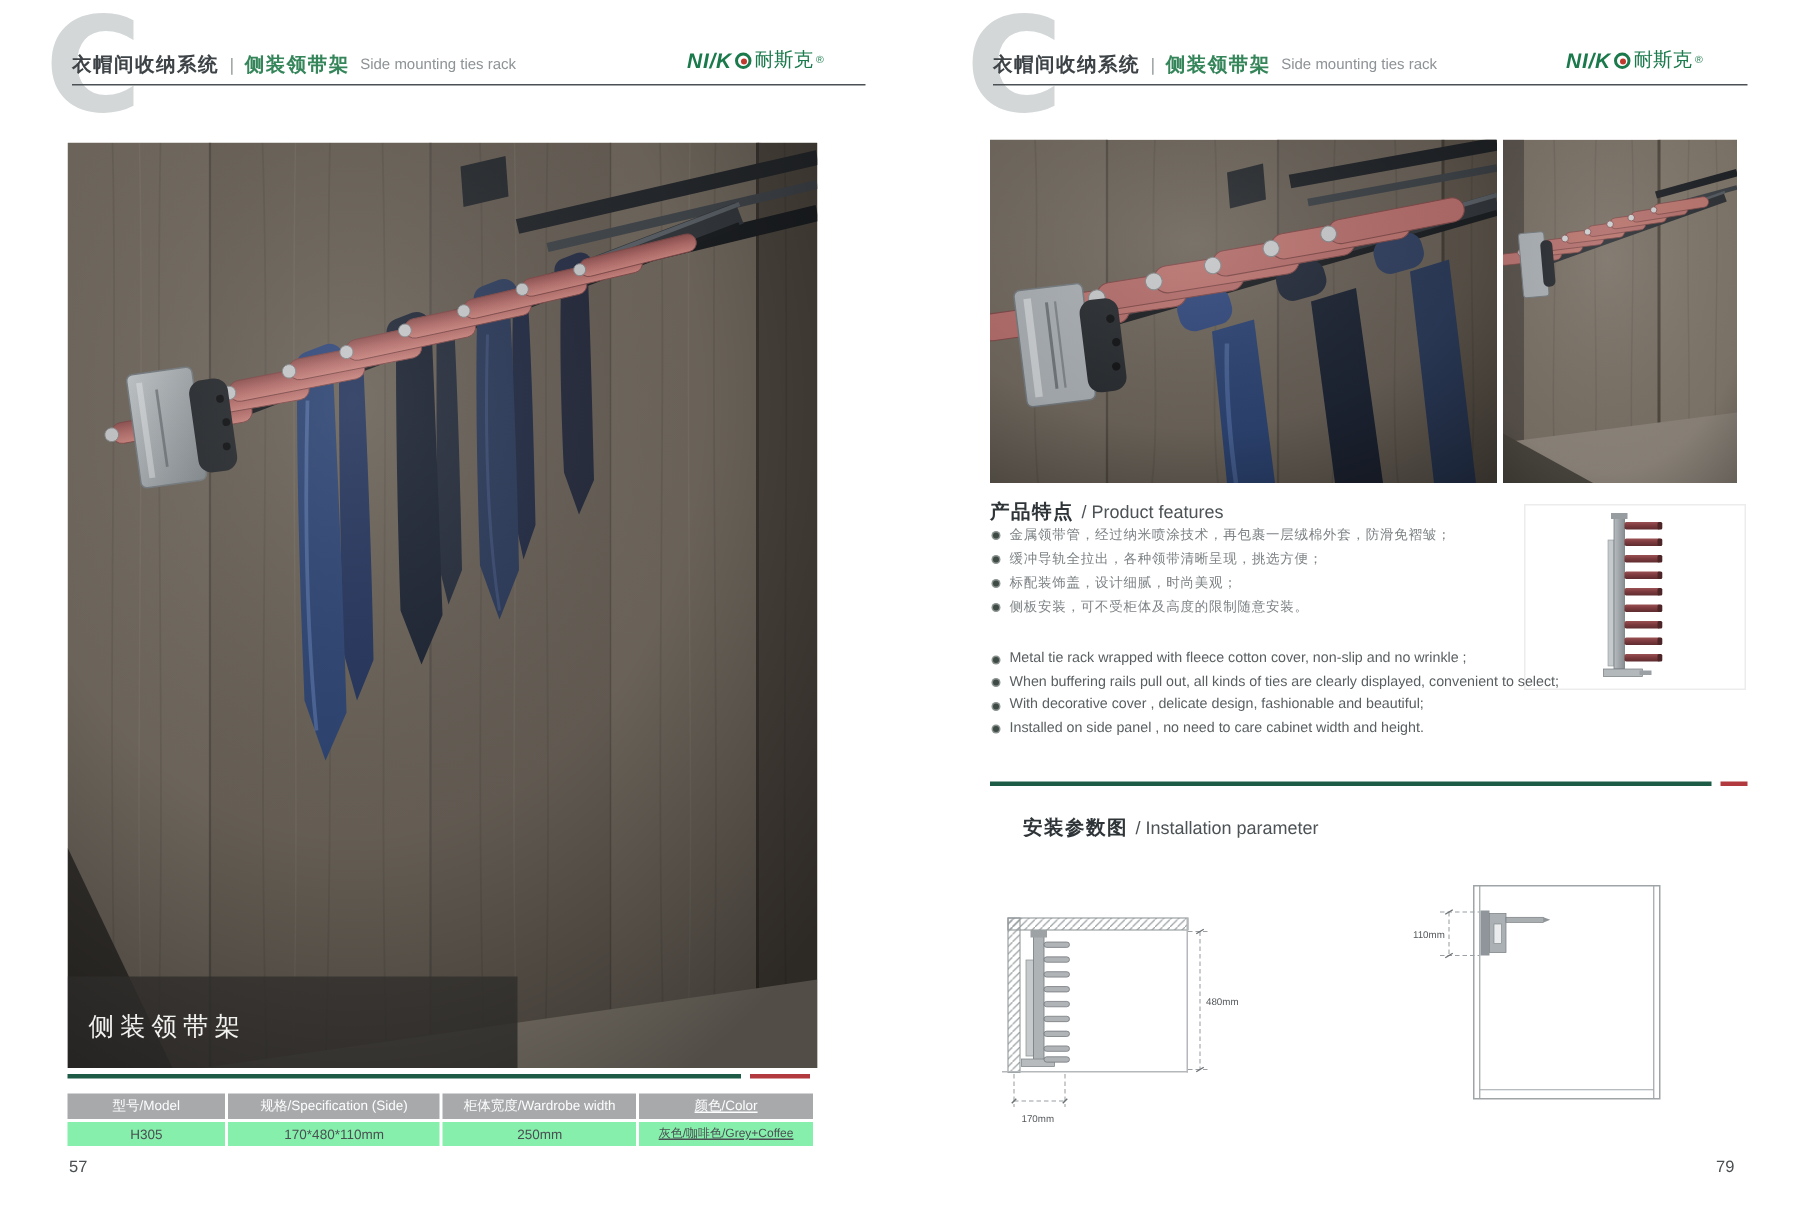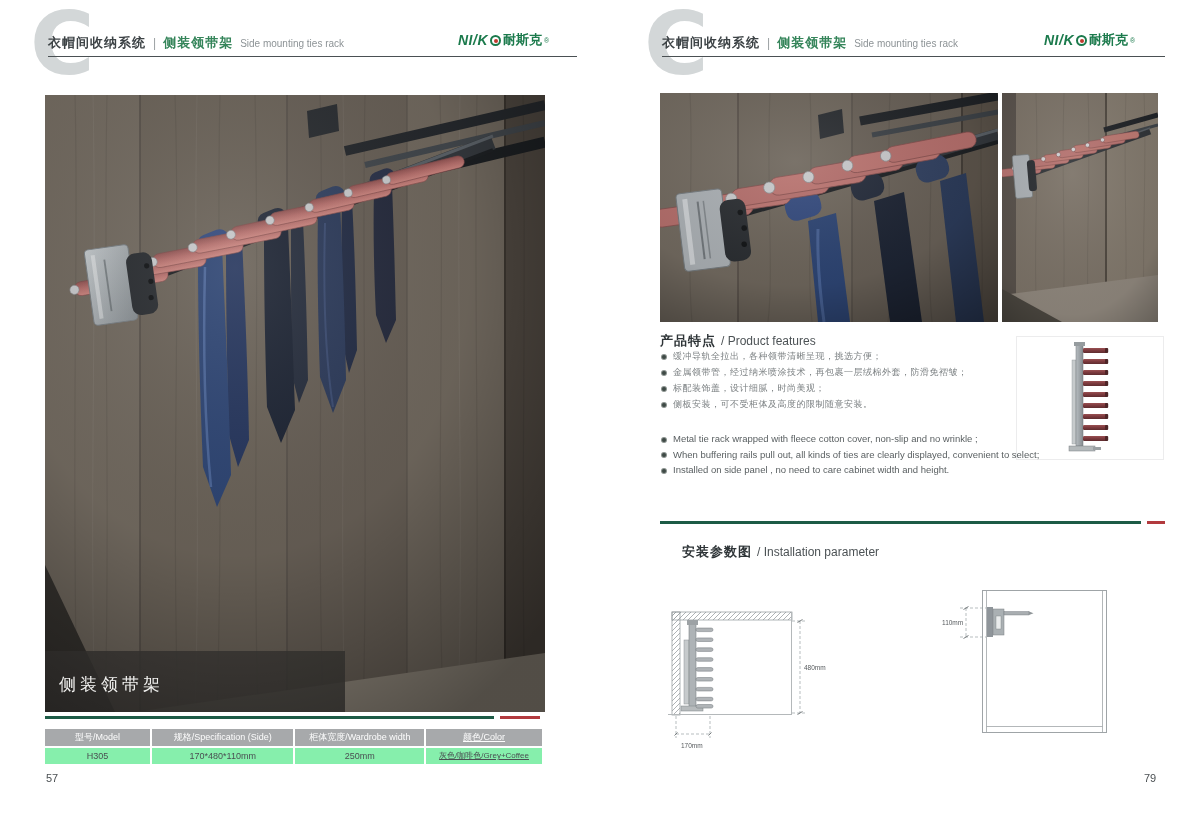--- a/index.html
+++ b/index.html
@@ -13,21 +13,21 @@
   .hdr-sys { font-size:13px; font-weight:bold; color:#3d4346; letter-spacing:1px; }
   .hdr-sep { font-size:12px; color:#9aa0a2; }
   .hdr-cn  { font-size:13px; font-weight:bold; color:#35855a; letter-spacing:1px; }
   .hdr-en  { font-size:10px; color:#8d9396; }
   .hdr-line { height:1px; background:#4a5053; }
 
   .logo { display:flex; align-items:center; gap:2px; white-space:nowrap; }
   .logo-en { font-size:14px; font-weight:bold; color:#1b7a4c; letter-spacing:.5px; font-style:italic; }
   .logo-o { display:inline-block; width:11px; height:11px; border:2.5px solid #1b7a4c; border-radius:50%; position:relative; }
   .logo-o i { position:absolute; left:2px; top:2px; width:4px; height:4px; background:#c0392e; border-radius:50%; }
-  .logo-cn { font-size:13px; font-weight:bold; color:#1b7a4c; }
+  .logo-cn { font-size:13px; font-weight:normal; color:#1b7a4c; }
   .logo-reg { font-size:7px; color:#1b7a4c; vertical-align:top; }
 
   
   .photo { overflow:hidden; }
   .photo svg { display:block; }
   .photo-caption { position:absolute; left:14px; top:578px; color:#f2f2f0; font-size:17px; letter-spacing:4px; }
 
   
   .div-green { height:3px; background:#1d5b46; }
   .div-red   { height:3px; background:#b23a3e; }
@@ -410,22 +410,22 @@
     <rect width="156" height="229" fill="url(#vigB)"></rect>
   </svg>
 </div>
 
 <div class="abs sec-title" style="left:660px; top:332px;">
   <span class="sec-cn">产品特点</span>
   <span class="sec-en">/ Product features</span>
 </div>
 
 <ul class="abs feat feat-cn" style="left:660px; top:350px;">
+  <li>金属领带管，经过纳米喷涂技术，再包裹一层绒棉外套，防滑免褶皱；</li>
   <li>缓冲导轨全拉出，各种领带清晰呈现，挑选方便；</li>
-  <li>金属领带管，经过纳米喷涂技术，再包裹一层绒棉外套，防滑免褶皱；</li>
   <li>标配装饰盖，设计细腻，时尚美观；</li>
   <li>侧板安装，可不受柜体及高度的限制随意安装。</li>
 </ul>
 
 <div class="abs illus-box" style="left:1016px; top:336px; width:148px; height:124px;">
   <svg width="52" height="112" viewBox="0 0 52 112" style="position:absolute; left:46px; top:5px;">
     <defs>
       <linearGradient id="railG" x1="0" y1="0" x2="1" y2="0">
         <stop offset="0" stop-color="#b6bcc0"></stop>
           <stop offset="1" stop-color="#878d91"></stop>
@@ -460,20 +460,21 @@
         <rect x="42" y="83" width="3.2" height="5" rx="1" fill="#4e2527"></rect>
       <rect x="20" y="94" width="24" height="5" rx="1.2" fill="url(#rbarG)"></rect>
         <rect x="42" y="94" width="3.2" height="5" rx="1" fill="#4e2527"></rect>
     </g>
   </svg>
 </div>
 
 <ul class="abs feat feat-en" style="left:660px; top:433px;">
   <li>Metal tie rack wrapped with fleece cotton cover, non-slip and no wrinkle ;</li>
   <li>When buffering rails pull out,  all kinds of ties are clearly displayed,  convenient to select;</li>
+  <li>With decorative cover , delicate design, fashionable and beautiful;</li>
   <li>Installed on side panel , no need to care cabinet width and height.</li>
 </ul>
 
 <div class="abs div-green" style="left:660px; top:521px; width:481px;"></div>
 <div class="abs div-red" style="left:1147px; top:521px; width:18px;"></div>
 
 <div class="abs sec-title" style="left:682px; top:543px;">
   <span class="sec-cn">安装参数图</span>
   <span class="sec-en">/ Installation parameter</span>
 </div>

